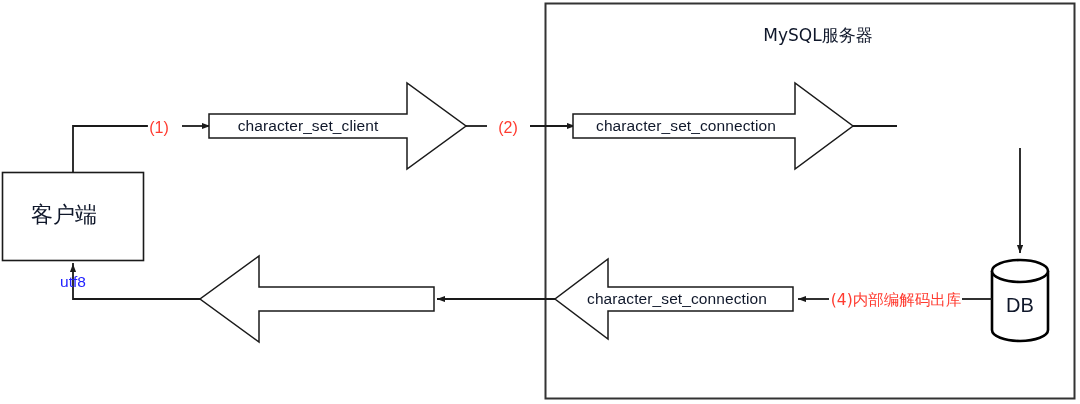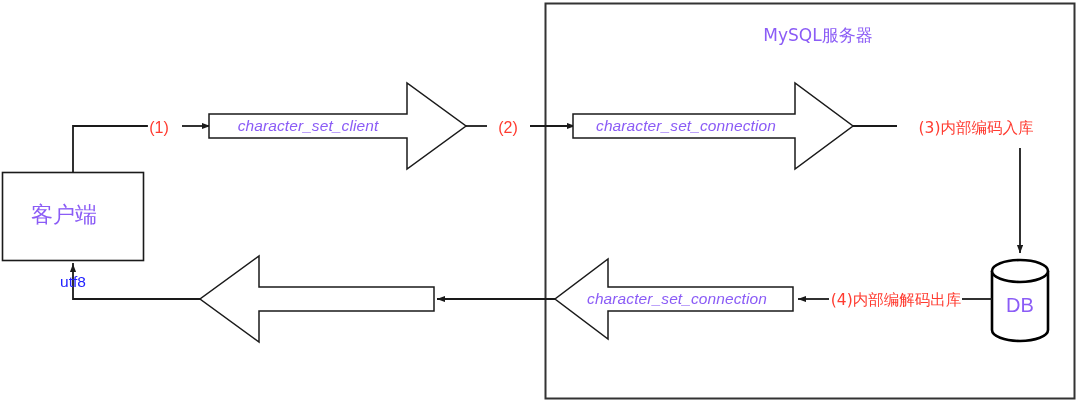--- a/index.html
+++ b/index.html
@@ -1,21 +1,21 @@
 <!DOCTYPE html>
 <html><head>
 <meta charset="utf-8">
 <style>
   html,body{margin:0;padding:0;background:#ffffff;}
   body{font-family:"Liberation Sans","DejaVu Sans",sans-serif;}
   #stage{position:relative;width:1080px;height:404px;background:#ffffff;overflow:hidden;}
   #stage svg{position:absolute;left:0;top:0;}
-  .lbl{position:absolute;white-space:nowrap;color:#8b5cf6;}
+  .lbl{position:absolute;white-space:nowrap;color:#0f172a;}
   .lbl.center{transform:translate(-50%,-50%);}
-  .mono-ish{font-size:15.5px;letter-spacing:0.1px;font-style:italic;}
+  .mono-ish{font-size:15.5px;letter-spacing:0.1px;}
   .red{color:#ff3b30;}
   .blue{color:#2222ff;}
   .cjk{font-family:"DejaVu Sans","Liberation Sans",sans-serif;}
 </style>
 </head>
 <body>
 
 <div id="stage">
 
   <svg width="1080" height="404" viewBox="0 0 1080 404">
@@ -73,19 +73,18 @@
 
   <div class="lbl center mono-ish" style="left:686px;top:126px;">character_set_connection</div>
 
   <div class="lbl center mono-ish" style="left:677px;top:299px;">character_set_connection</div>
 
 
   <div class="lbl center red" style="left:159px;top:128px;font-size:16px;">(1)</div>
 
   <div class="lbl center red" style="left:508px;top:128px;font-size:16px;">(2)</div>
 
-  <div class="lbl center red cjk" style="left:976px;top:128px;font-size:15.5px;">(3)内部编码入库</div>
 
   <div class="lbl center red cjk" style="left:896px;top:300px;font-size:15.5px;text-align:center;">(4)内部编解码出库</div>
 
   <div class="lbl center" style="left:1020px;top:305px;font-size:20px;">DB</div>
 
 </div>
 
 </body></html>

